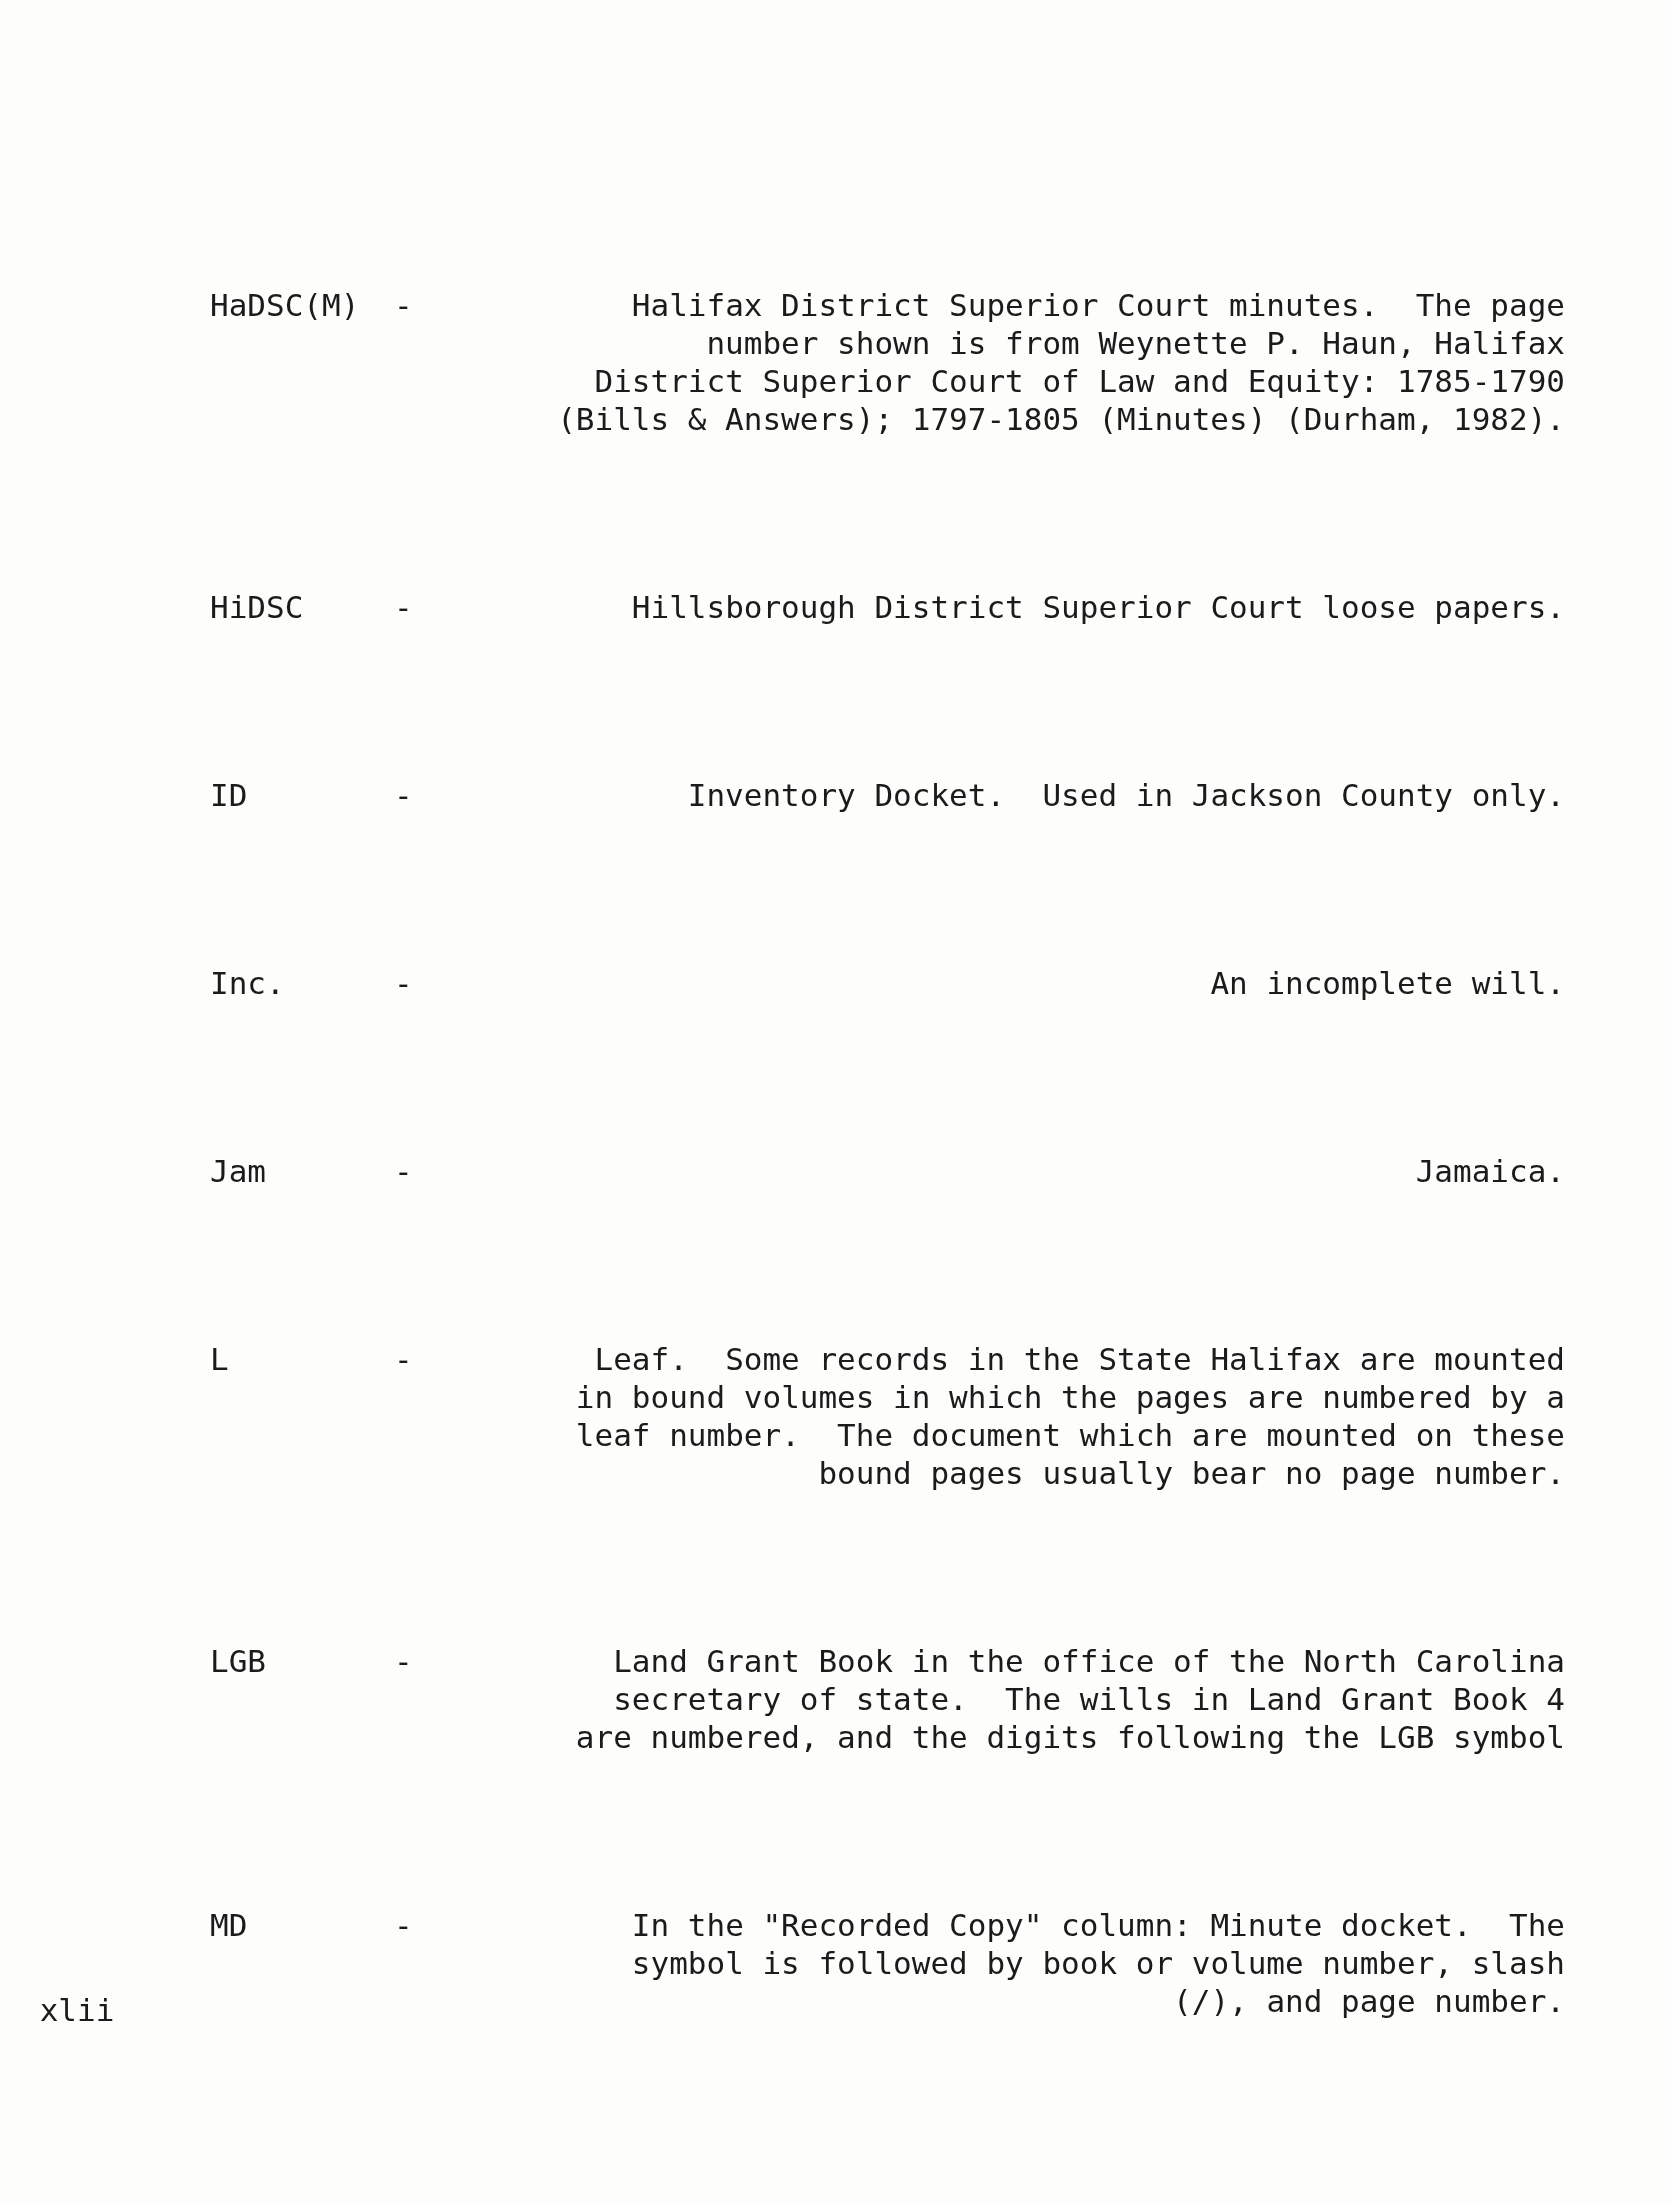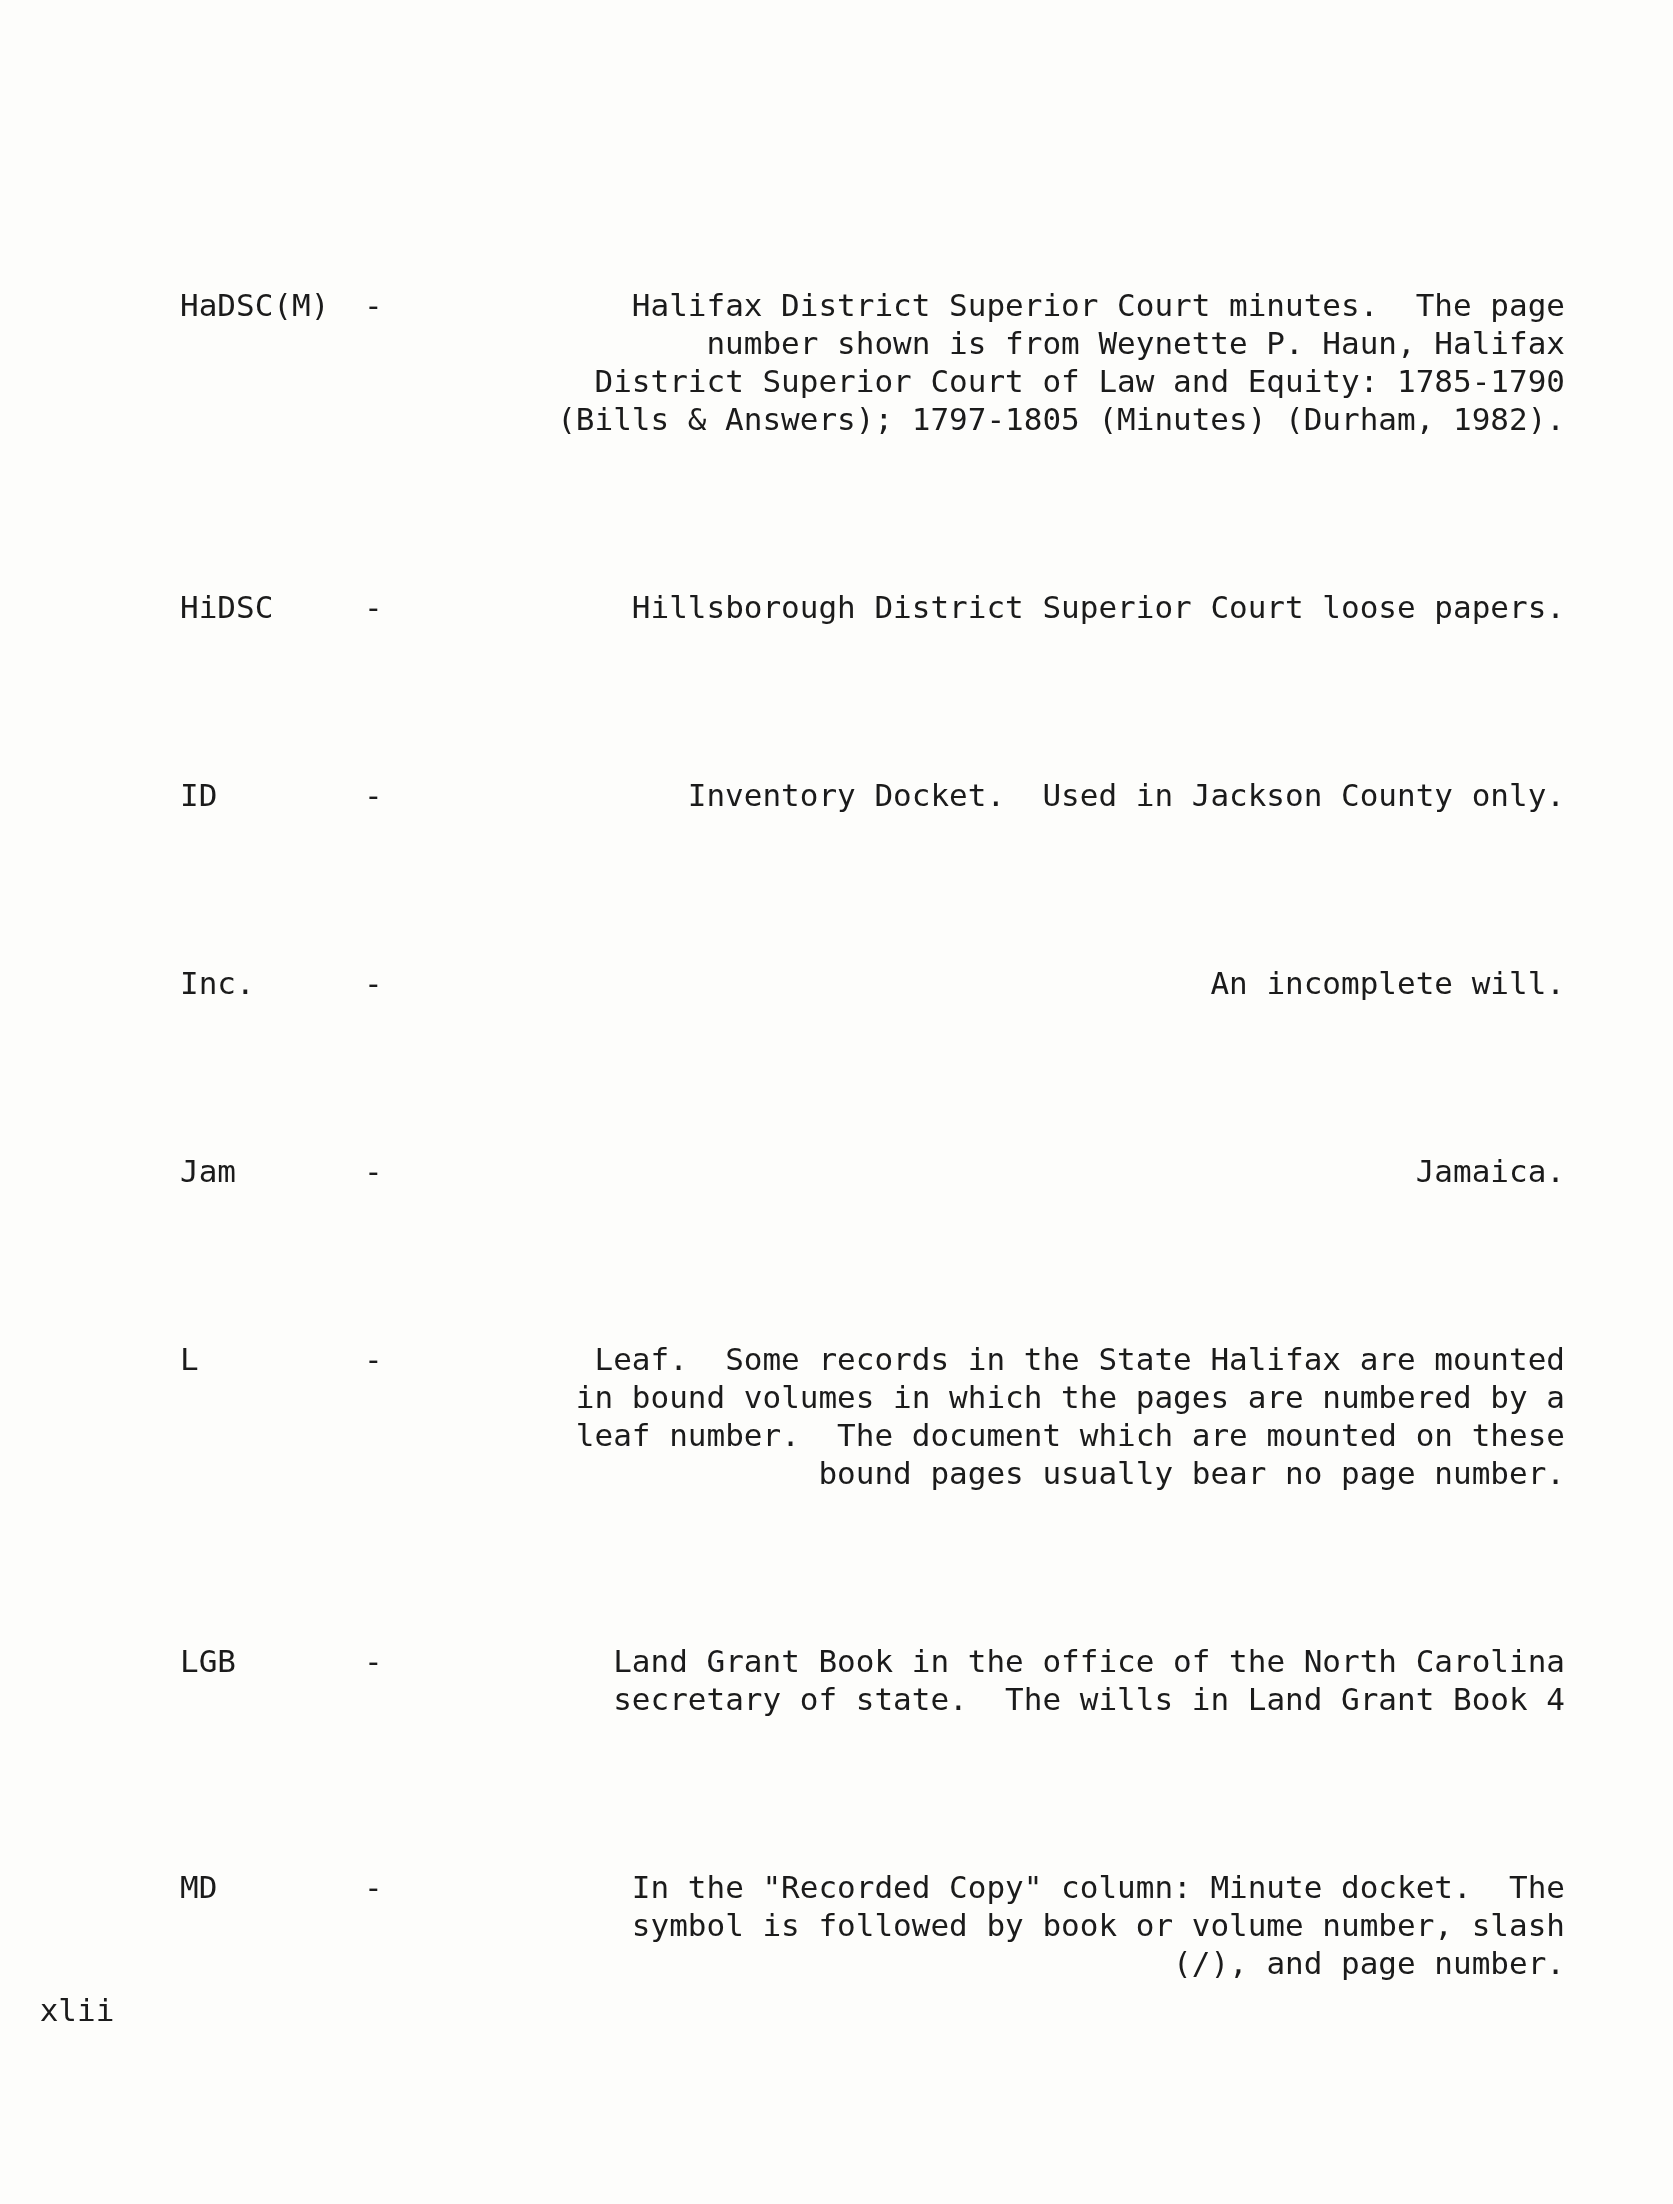--- a/index.html
+++ b/index.html
@@ -23,20 +23,21 @@
     overflow: hidden;
   }
   .entry {
     display: flex;
     align-items: flex-start;
     margin-bottom: 36px;
   }
   .abbr {
     width: 184px;
     flex: 0 0 auto;
+    margin-left: 30px;
   }
   .dash {
     width: 40px;
     flex: 0 0 auto;
   }
   .def {
     flex: 1 1 auto;
     text-align: right;
   }
   .line {
@@ -96,21 +97,21 @@
 
   <section class="entry">
     <div class="abbr">L</div>
     <div class="dash">-</div>
     <div class="def"><div class="line"><span>Leaf.  Some records in the State Halifax are mounted</span></div><div class="line"><span>in bound volumes in which the pages are numbered by a</span></div><div class="line"><span>leaf number.  The document which are mounted on these</span></div><div class="line"><span>bound pages usually bear no page number.</span></div></div>
   </section>
 
   <section class="entry">
     <div class="abbr">LGB</div>
     <div class="dash">-</div>
-    <div class="def"><div class="line"><span>Land Grant Book in the office of the North Carolina</span></div><div class="line"><span>secretary of state.  The wills in Land Grant Book 4</span></div></div>
+    <div class="def"><div class="line"><span>Land Grant Book in the office of the North Carolina</span></div><div class="line"><span>secretary of state.  The wills in Land Grant Book 4</span></div><div class="line"><span>are numbered, and the digits following the LGB symbol</span></div></div>
   </section>
 
   <section class="entry">
     <div class="abbr">MD</div>
     <div class="dash">-</div>
     <div class="def"><div class="line"><span>In the "Recorded Copy" column: Minute docket.  The</span></div><div class="line"><span>symbol is followed by book or volume number, slash</span></div><div class="line"><span>(/), and page number.</span></div></div>
   </section>
 
   
 

